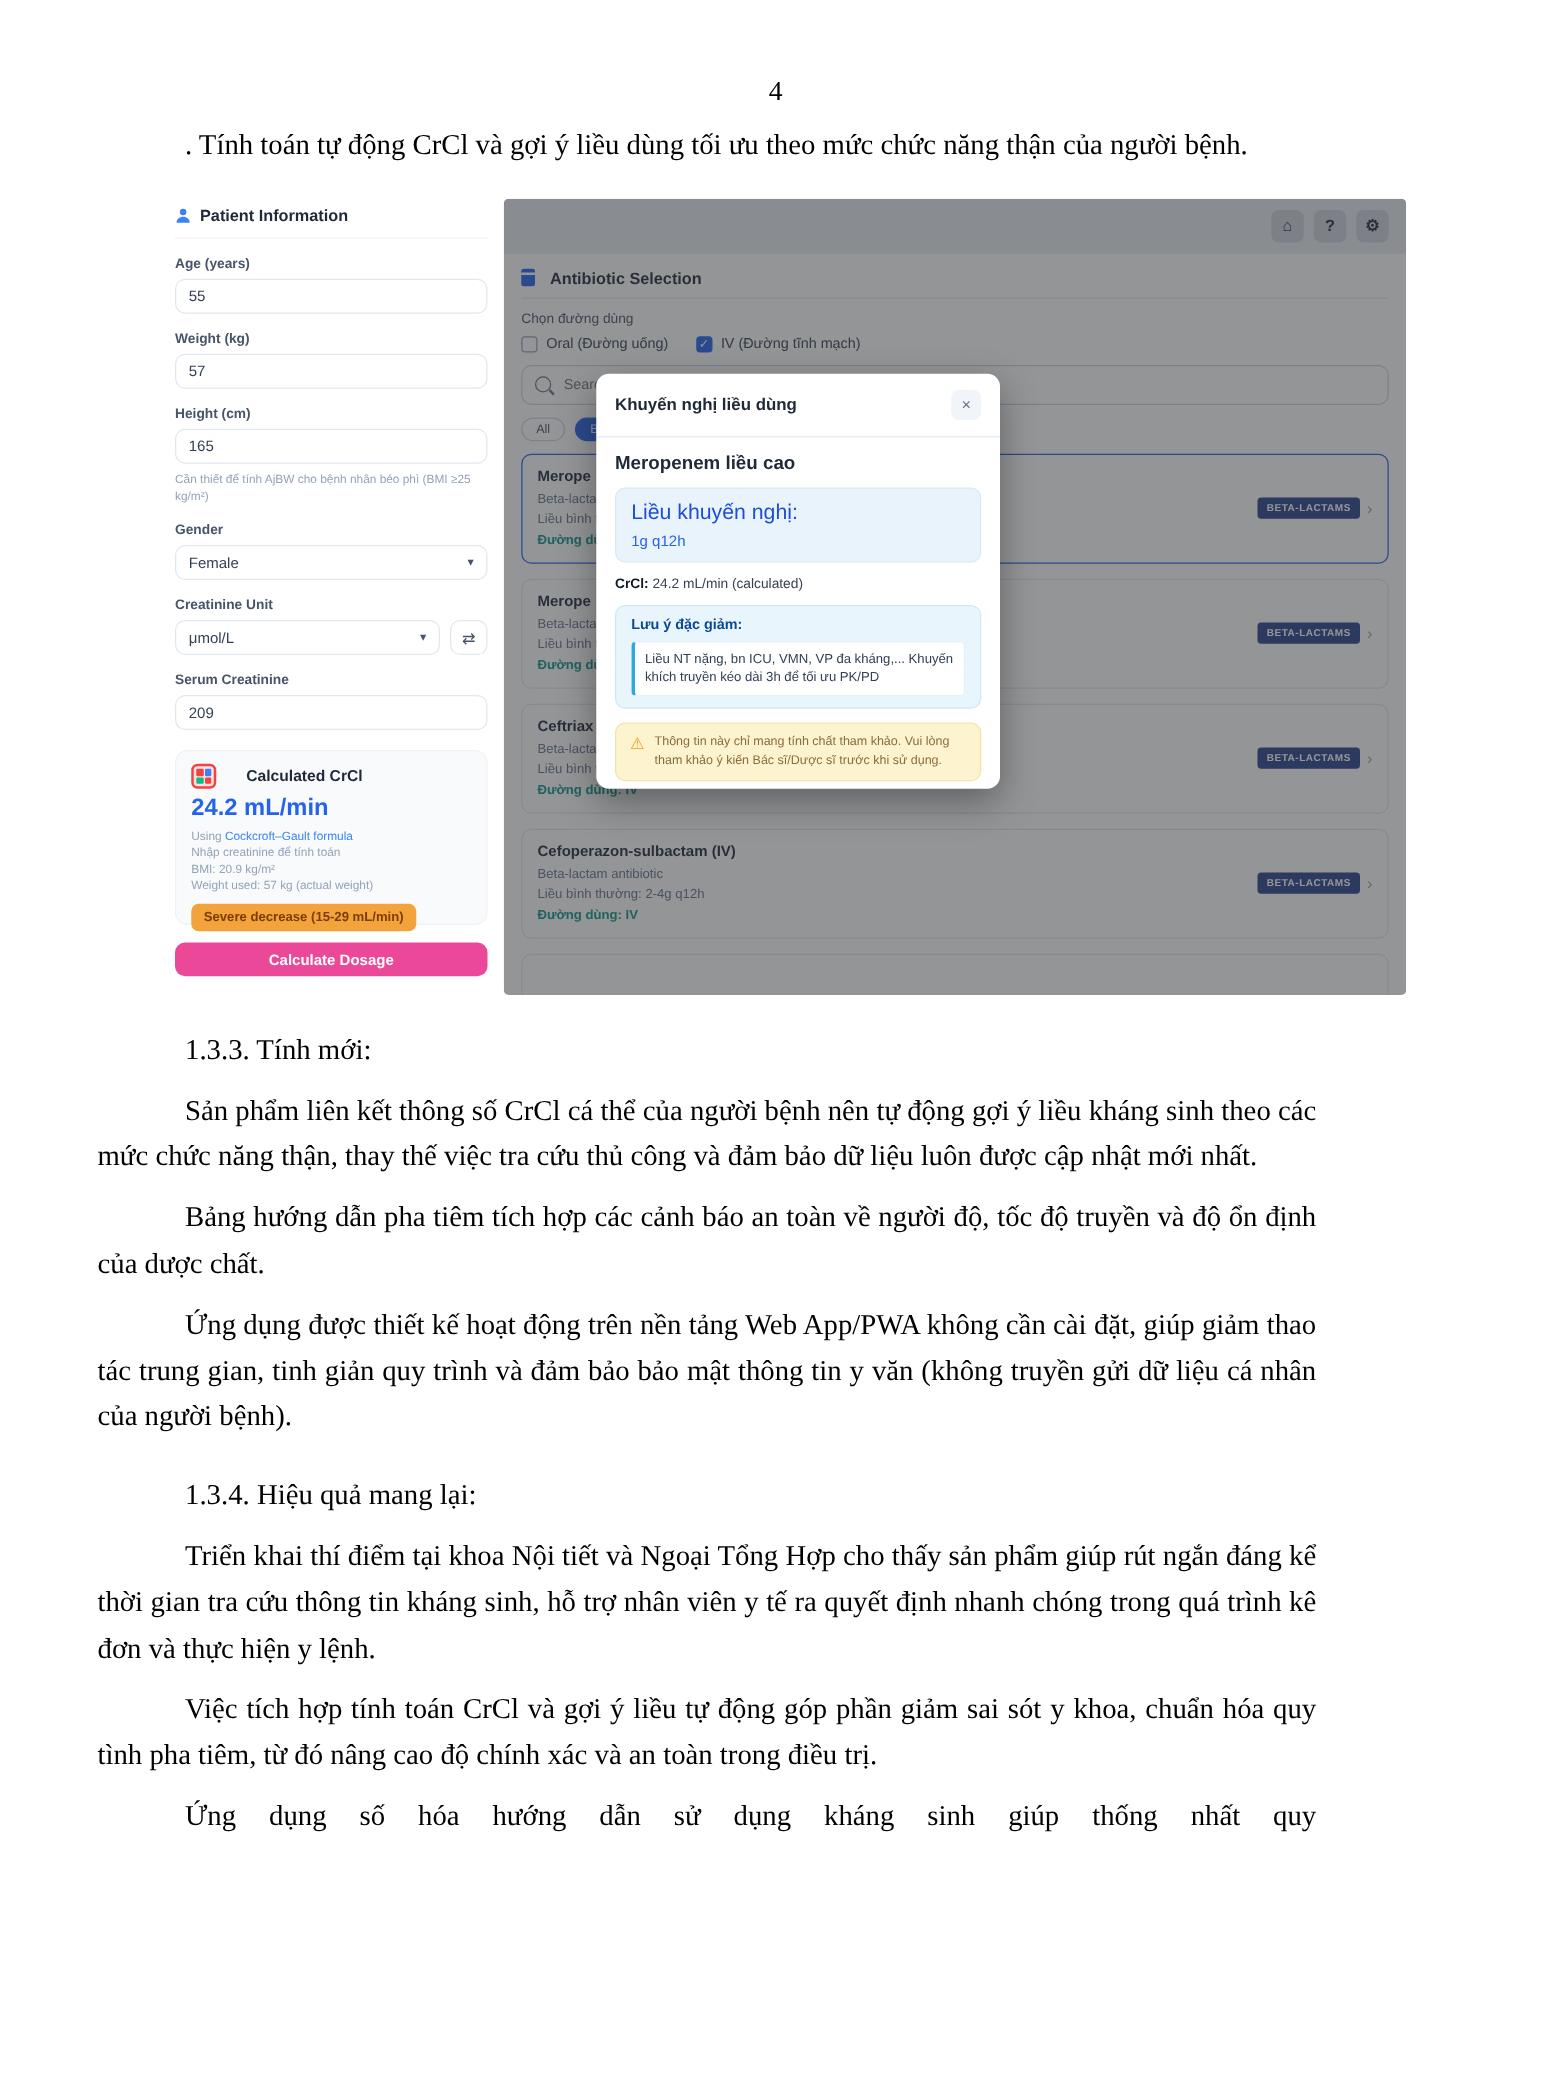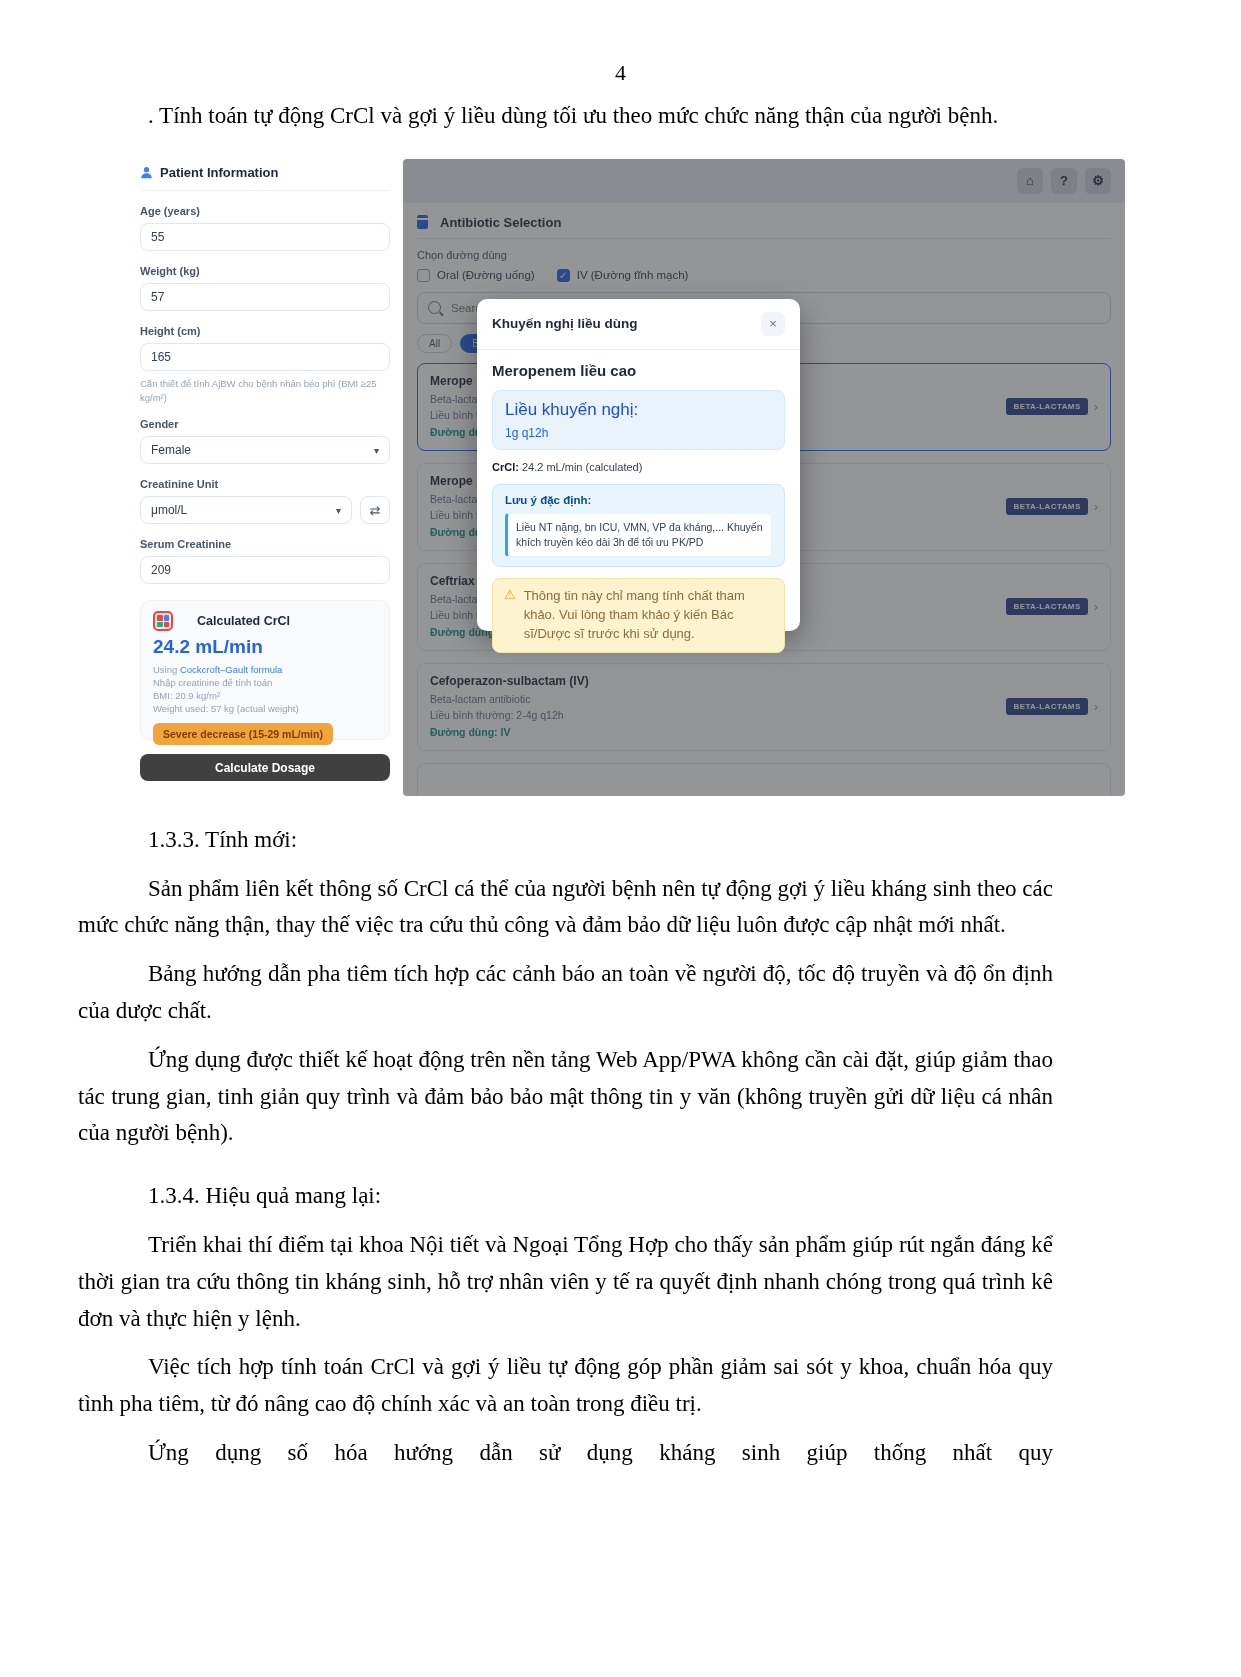--- a/index.html
+++ b/index.html
@@ -38,21 +38,21 @@
   .calc-ic{width:20px;height:20px;border:2px solid #ef4444;border-radius:5px;background:#fee2e2;
            box-sizing:border-box;display:grid;grid-template-columns:1fr 1fr;gap:1px;padding:2px;}
   .calc-ic i{background:#ef4444;border-radius:1px;}
   .calc-ic i.b{background:#3b82f6;} .calc-ic i.g{background:#10b981;}
   .crcl-title{font-size:12.5px;font-weight:bold;color:#1e293b;}
   .crcl-value{font-size:19px;font-weight:bold;color:#2563eb;margin:5px 0 6px;}
   .crcl-line{font-size:9.5px;color:#94a3b8;line-height:1.35;}
   .crcl-link{color:#3b82f6;}
   .sev-badge{display:inline-block;margin-top:7px;background:#f2a33c;color:#7c3d00;font-size:10.5px;
              font-weight:bold;border-radius:6px;padding:5px 10px;}
-  .calc-btn{margin-top:14px;width:100%;height:27px;background:#404040;border:none;border-radius:8px;
+  .calc-btn{margin-top:14px;width:100%;height:27px;background:#ec4899;border:none;border-radius:8px;
             color:#fff;font-size:12px;font-weight:bold;font-family:"Liberation Sans",sans-serif;}
 
   
   .app{position:relative;flex:1;background:#fff;overflow:hidden;border-radius:4px;}
   .topbar{height:44px;background:#e8ecf1;display:flex;align-items:center;justify-content:flex-end;
           gap:8px;padding:0 14px;}
   .tb-btn{width:26px;height:26px;border-radius:6px;background:#cfd6de;color:#1f2937;font-size:13px;
           display:flex;align-items:center;justify-content:center;font-weight:bold;}
   .content{padding:12px 14px;background:#fff;}
   .sec-head{display:flex;align-items:center;gap:12px;font-size:13px;font-weight:bold;color:#1e293b;
@@ -104,21 +104,21 @@
   .dose-value{font-size:12px;color:#2563eb;}
   .crcl-row{font-size:11px;color:#374151;margin-bottom:11px;}
   .crcl-row b{color:#111827;}
   .note-box{background:#e9f5fc;border:1px solid #cfe8f8;border-radius:8px;padding:9px 12px;margin-bottom:11px;}
   .note-label{font-size:11.5px;font-weight:bold;color:#0b4a8f;margin-bottom:7px;}
   .note-quote{background:#fff;border:1px solid #e3f1fa;border-left:3px solid #2fa7e0;border-radius:4px;
               padding:6px 8px;font-size:10.5px;color:#334155;line-height:1.45;}
   .warn-box{background:#fdf3cf;border:1px solid #f3e3a6;border-radius:8px;padding:8px 11px;display:flex;
             gap:8px;align-items:flex-start;}
   .warn-ic{color:#f59e0b;font-size:13px;line-height:1.2;}
-  .warn-text{font-size:13px;color:#8a6d3b;line-height:1.45;}
+  .warn-text{font-size:10px;color:#8a6d3b;line-height:1.45;}
 </style>
 </head>
 <body>
 
 <div class="page">
 
   <div class="page-number">4</div>
 
   <div class="doc">
     <p class="intro">. Tính toán tự động CrCl và gợi ý liều dùng tối ưu theo mức chức năng thận của người bệnh.</p>
@@ -293,21 +293,21 @@
             </div>
         </div>
         <div class="modal-body">
           <div class="drug-title">Meropenem liều cao</div>
           <div class="dose-box">
             <div class="dose-label">Liều khuyến nghị:</div>
             <div class="dose-value">1g q12h</div>
           </div>
           <div class="crcl-row"><b>CrCl:</b><span> 24.2 mL/min (calculated)</span></div>
           <div class="note-box">
-            <div class="note-label">Lưu ý đặc định:</div>
+            <div class="note-label">Lưu ý đặc giảm:</div>
             <div class="note-quote">Liều NT nặng, bn ICU, VMN, VP đa kháng,... Khuyến khích truyền kéo dài 3h để tối ưu PK/PD</div>
           </div>
           <div class="warn-box">
             <span class="warn-ic">⚠</span>
             <span class="warn-text">Thông tin này chỉ mang tính chất tham khảo. Vui lòng tham khảo ý kiến Bác sĩ/Dược sĩ trước khi sử dụng.</span>
           </div>
         </div>
       </div>
     </div>
   </div>

